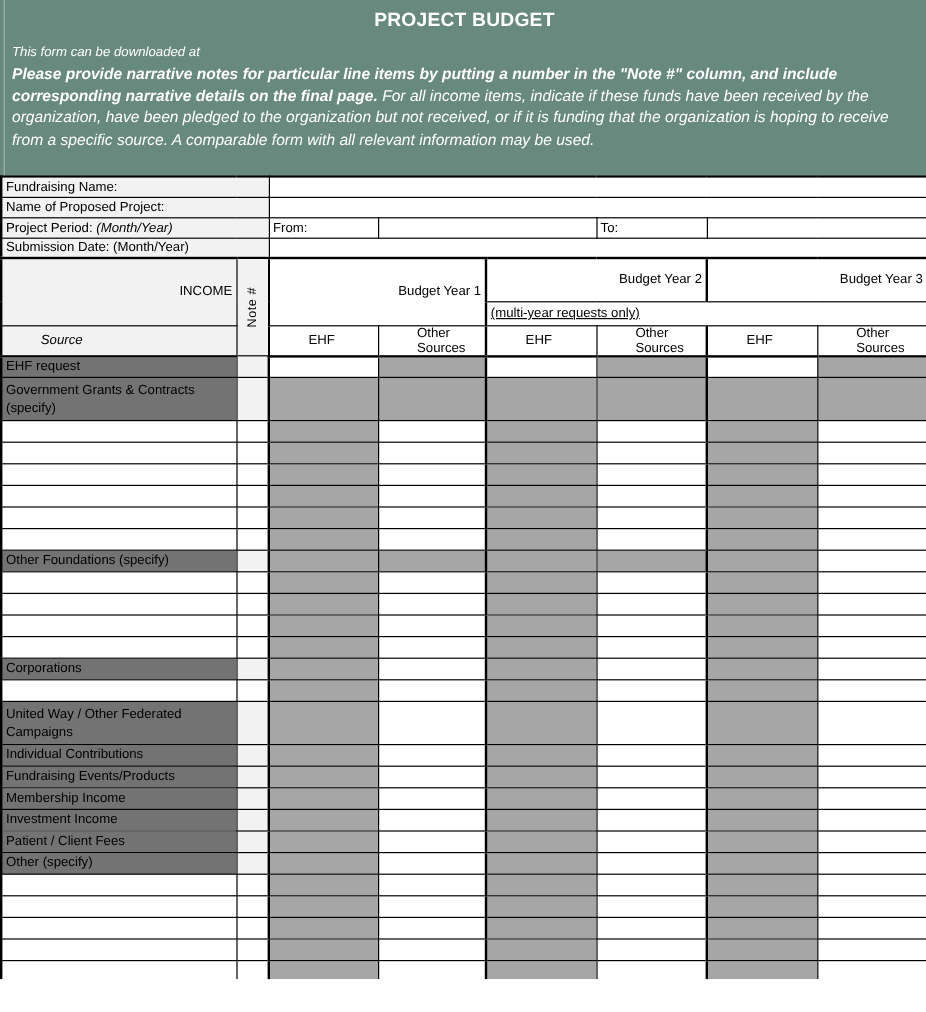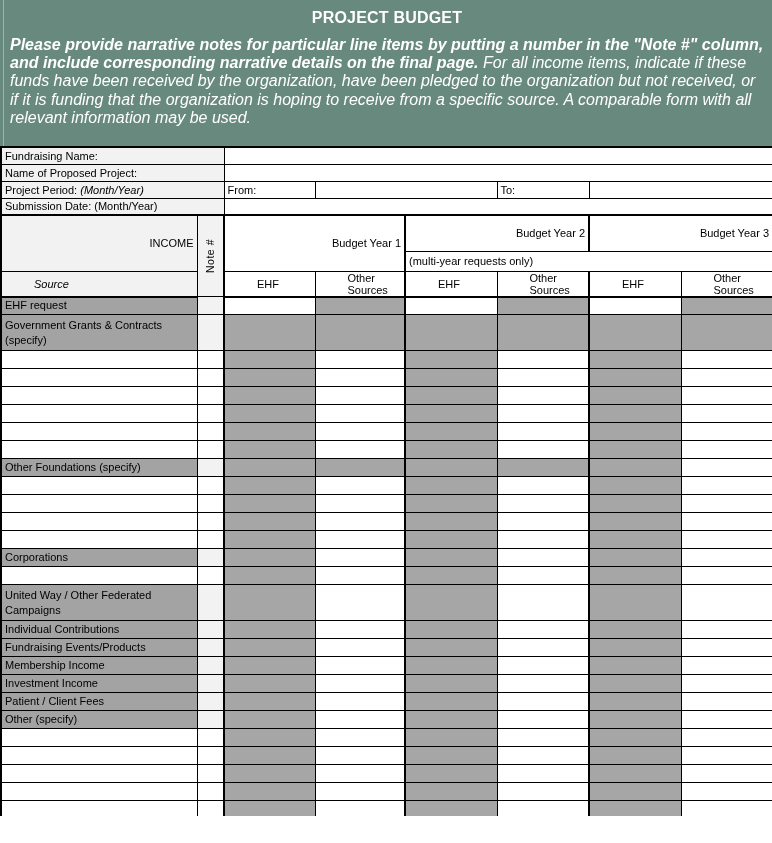--- a/index.html
+++ b/index.html
@@ -11,35 +11,35 @@
     height: 146px; background: var(--green, #68897d); color: #fff;
     padding: 9px 8px 0 10px; position: relative;
   }
   .green-header::before {
     content: ""; position: absolute; left: 3px; top: 0; bottom: 0;
     width: 1px; background: rgba(255,255,255,0.35);
   }
   .gh-title { text-align: center; font-size: 16px; font-weight: bold; letter-spacing: 0.2px; margin-bottom: 9px; }
   .gh-line { font-style: italic; font-size: 11px; line-height: 16px; }
   .gh-url  { font-style: italic; font-size: 11px; line-height: 16px; text-decoration: underline; color: #fff; display: inline-block; }
-  .gh-instructions { font-style: italic; font-size: 16px; line-height: 18.2px; margin-top: 1px; }
+  .gh-instructions { font-style: italic; font-size: 13px; line-height: 18.2px; margin-top: 1px; }
   .gh-instructions b { font-weight: bold; }
 
   
   table.grid { border-collapse: collapse; table-layout: fixed; width: 772px; border: 2px solid #000; }
   table.grid td, table.grid th { border: 1px solid #000; font-size: 11px; font-weight: normal; text-align: left; vertical-align: middle; padding: 0 3px; overflow: hidden; }
 
   tr.form-row td { height: 17px; }
   td.form-label { background: #f2f2f2; font-weight: bold; border-right: 2px solid #000; white-space: nowrap; }
   td.form-label .it { font-style: italic; }
   td.inline-label { font-weight: bold; }
   td.form-value { background: #fff; margin-left: 24px; }
 
   tr.h36 th, tr.h36 td { height: 36px; }
-  tr.h20 th, tr.h20 td { height: 20px; }
+  tr.h20 th, tr.h20 td { height: 20px; text-decoration: underline; }
   tr.h17 th, tr.h17 td { height: 17px; }
   tr.hdr1 th, tr.hdr1 td { border-top: 2px solid #000; text-align: right; }
   tr.src-row th, tr.src-row td { border-bottom: 2px solid #000; padding-left: 32px; }
 
   th.income-head { background: #f2f2f2; font-weight: bold; font-size: 14px; text-align: center; }
   th.note-head { background: #f2f2f2; position: relative; }
   th.note-head span {
     position: absolute; top: 50%; left: 50%;
     transform: translate(-50%,-50%) rotate(-90deg);
     white-space: nowrap; font-size: 10.5px; font-weight: normal; letter-spacing: 0.5px;
@@ -47,21 +47,21 @@
   th.year-head { background: #fff; font-weight: bold; font-size: 12.5px; text-align: center; }
   td.multi-year { background: #fff; font-weight: bold; font-size: 10.5px; text-align: center; }
   th.source-head { background: #f2f2f2; font-weight: bold; font-style: italic; }
   th.col-head { background: #fff; font-weight: bold; font-size: 10.5px; text-align: center; }
 
   .ys { border-left: 2px solid #000 !important; }
 
   tr.data-row td { height: 18px; }
   tr.data-row.tall td { height: 36px; }
   td.label-cell { background: #fff; line-height: 15px; }
-  td.label-cell.labeled { background: #a3a3a3; }
+  td.label-cell.labeled { background: #737373; }
   td.note-cell { background: #fff; }
   td.note-cell.labeled { background: #f2f2f2; }
   td.blocked { background: var(--gray, #a6a6a6); }
   td.open { background: #fff; }
 
   tr.total-row td { height: 17px; }
   td.total-label { background: #f2f2f2; font-weight: bold; }
   td.total-note { background: #f2f2f2; }
   td.total-value { background: #fff; text-align: right; position: relative; padding-right: 4px; }
   td.total-value::before {
@@ -69,20 +69,21 @@
     border-top: 6px solid var(--tri, #1e7145); border-right: 6px solid transparent;
   }
 </style>
 </head>
 <body>
 
 <div class="page">
 
   <header class="green-header">
     <div class="gh-title">PROJECT BUDGET</div>
+    <div class="gh-line">This form can be downloaded at</div>
     <div class="gh-instructions"><b>Please provide narrative notes for particular line items by putting a number in the "Note #" column, and include corresponding narrative details on the final page.</b><span>  For all income items, indicate if these funds have been received by the organization, have been pledged to the organization but not received, or if it is funding that the organization is hoping to receive from a specific source.  A comparable form with all relevant information may be used.</span></div>
   </header>
 
   <table class="grid">
     <colgroup>
       <col style="width:196px">
         <col style="width:27px">
       <col style="width:91px">
         <col style="width:90px">
       <col style="width:92px">

